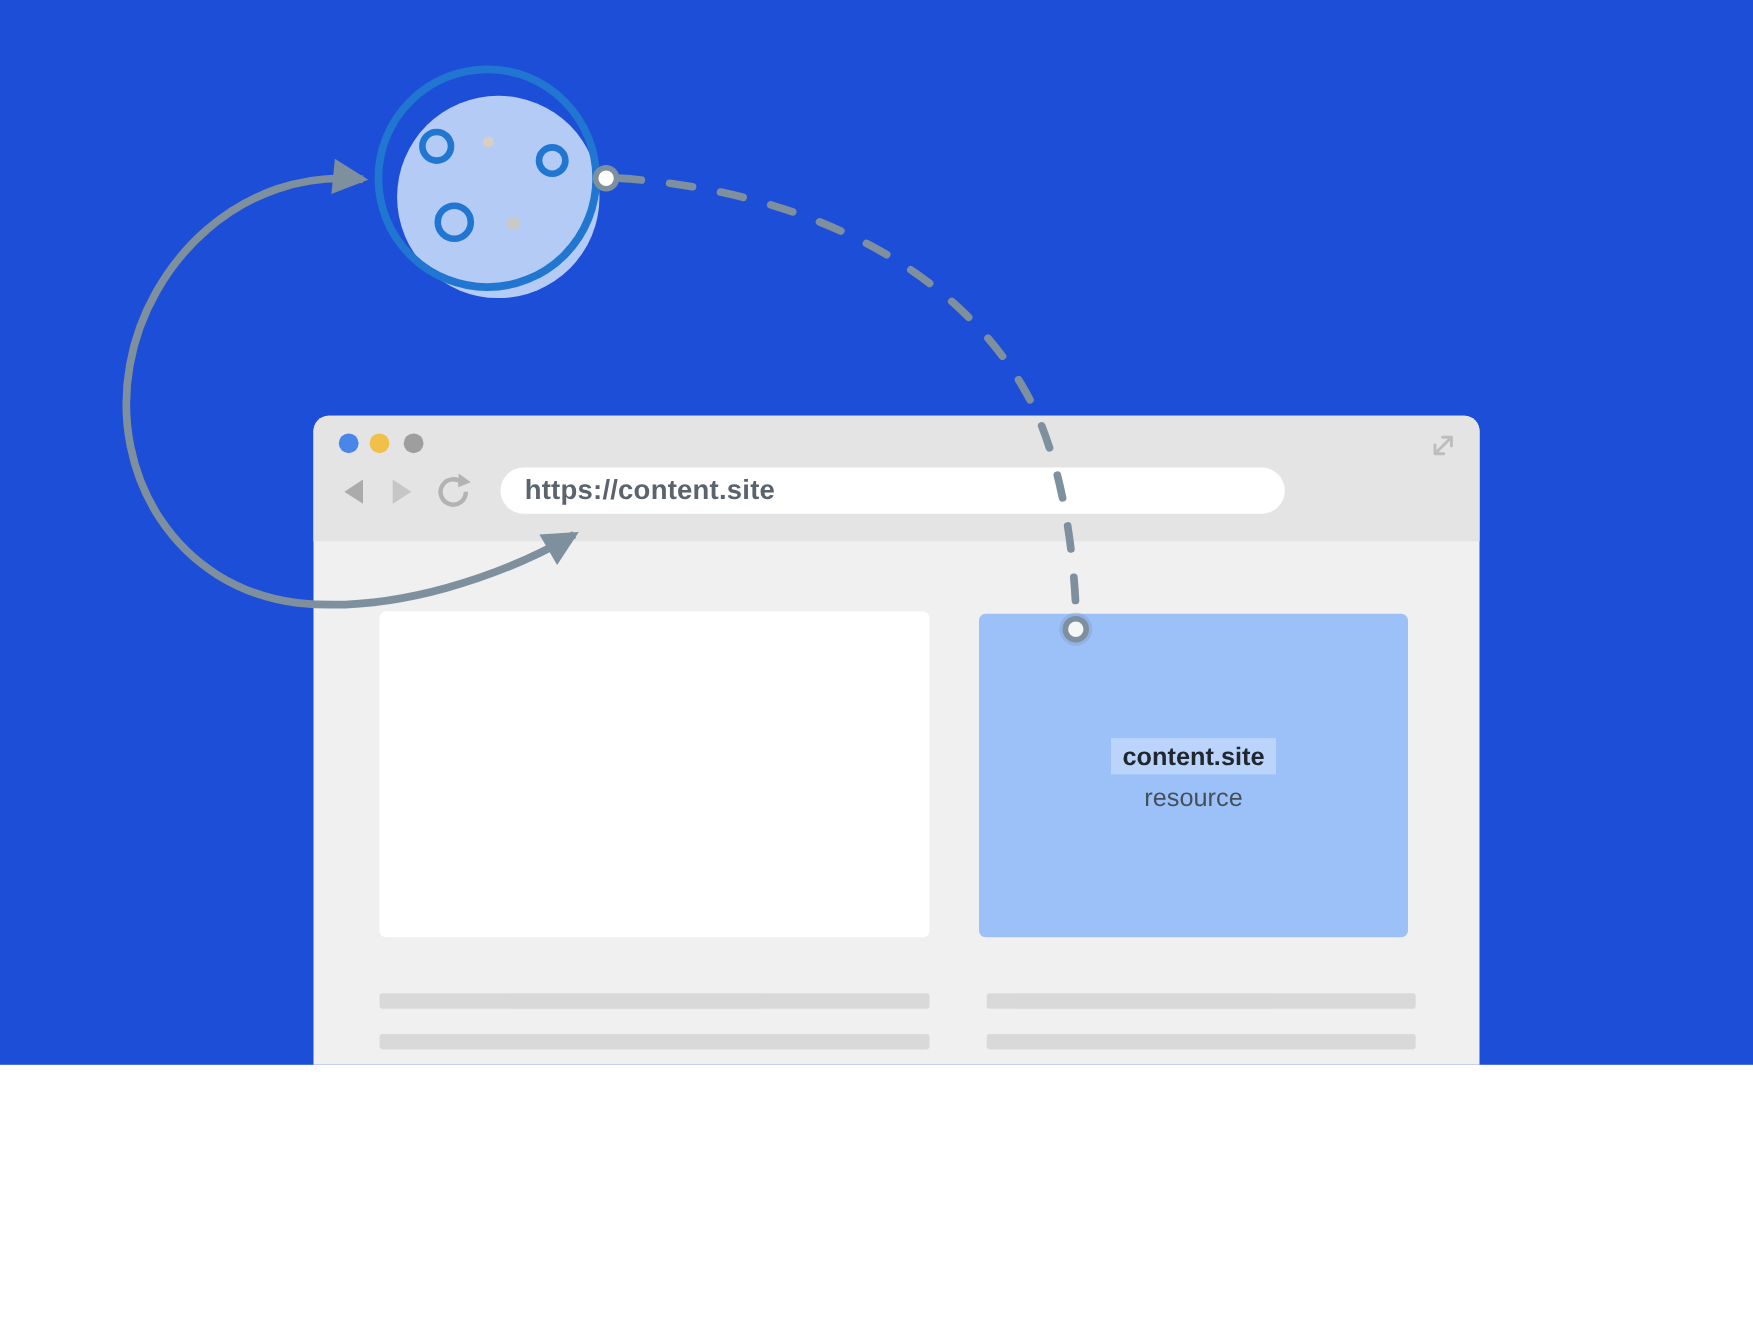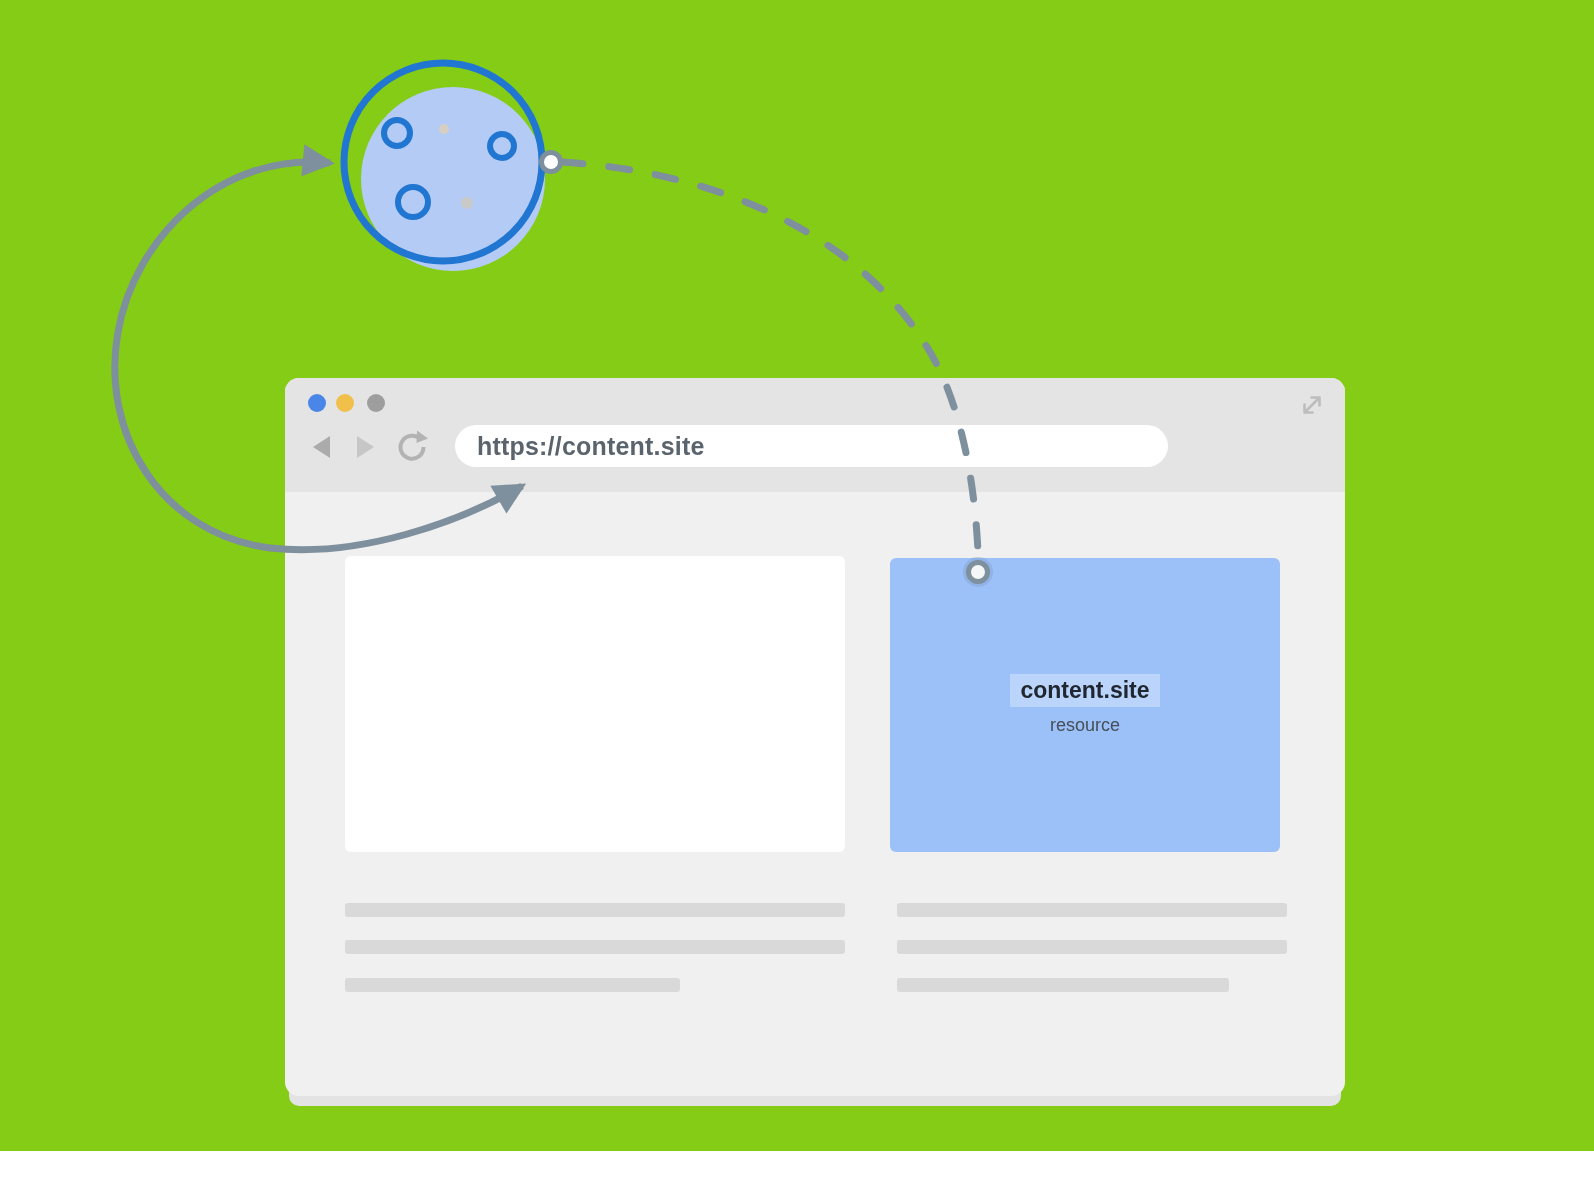--- a/index.html
+++ b/index.html
@@ -1,21 +1,21 @@
 <!DOCTYPE html>
 <html><head>
 <meta charset="utf-8">
 <style>
   * { margin: 0; padding: 0; box-sizing: border-box; }
   body { background: #ffffff; font-family: "Liberation Sans", sans-serif; }
   .canvas {
     position: relative;
     width: 1594px;
-    height: 1151px;
-    background: #84cc16;
+    height: 968px;
+    background: #1d4ed8;
     overflow: hidden;
   }
 
   
   .browser {
     position: absolute;
     left: 285px; top: 378px;
     width: 1060px; height: 718px;
     background: #f0f0f0;
     border-radius: 14px;
@@ -100,21 +100,21 @@
   .site-highlight {
     display: inline-block;
     background: #bad4fb;
     padding: 3px 10px;
     font-size: 23px;
     font-weight: 700;
     color: #202730;
   }
   .resource-label {
     margin-top: 8px;
-    font-size: 18px;
+    font-size: 23px;
     color: #454f59;
   }
   .ph-line {
     position: absolute;
     height: 14px;
     background: #d9d9d9;
     border-radius: 3px;
   }
 
   

